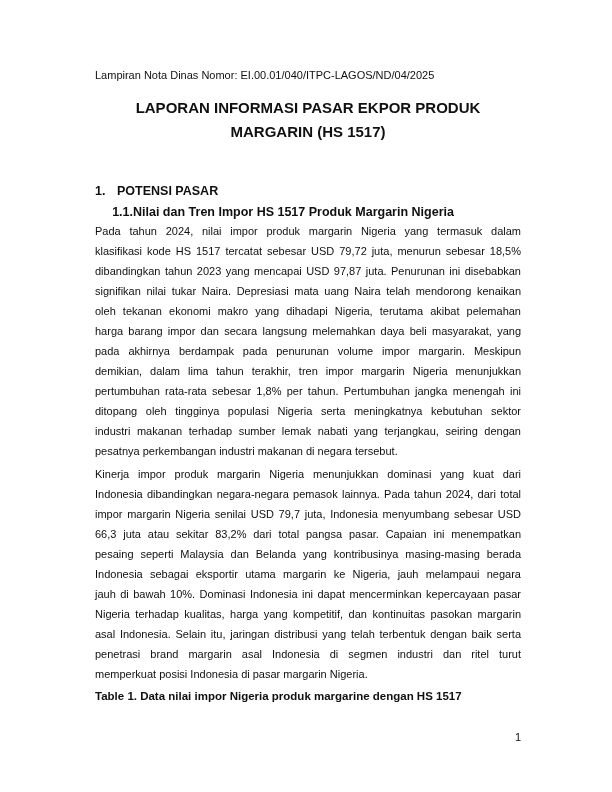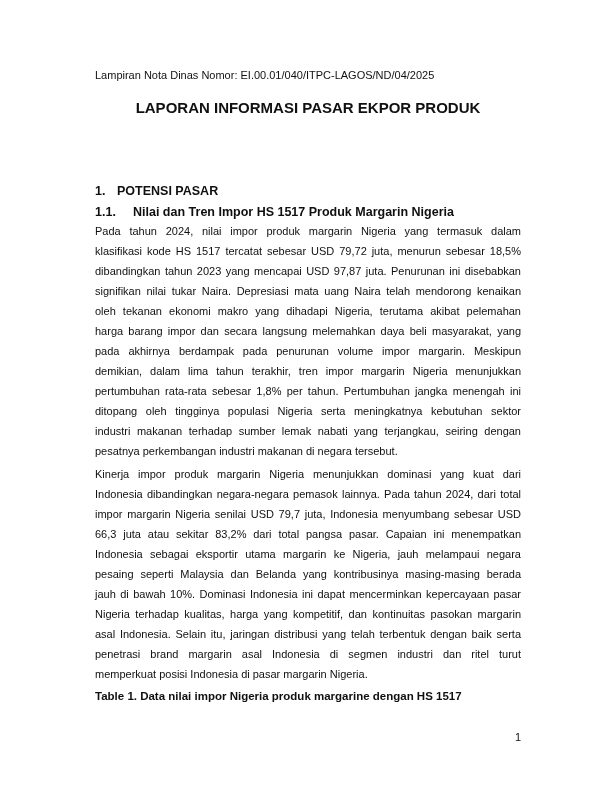--- a/index.html
+++ b/index.html
@@ -39,21 +39,21 @@
     font-weight: bold;
     font-size: 12.5px;
     line-height: 16px;
     white-space: nowrap;
     margin-top: 7px;
   }
   .heading.h1 { top: 176px; }
   .heading.h2 { top: 197px; }
   .heading .hnum { display: inline-block; }
   .heading.h1 .hnum { width: 22px; }
-  .heading.h2 .hnum { width: 38px; }
+  .heading.h2 .hnum { width: 38px; text-align: right; }
   .para {
     position: absolute;
     left: 95px;
     width: 426px;
     font-size: 11px;
   }
   .para.p1 { top: 221px; }
   .para.p2 { top: 464px; }
   .line {
     height: 20px;
@@ -85,20 +85,21 @@
 </style>
 </head>
 <body>
 
 <div class="page">
 
   <div class="annotation">Lampiran Nota Dinas Nomor: EI.00.01/040/ITPC-LAGOS/ND/04/2025</div>
 
   <div class="doc-title">
     <div>LAPORAN INFORMASI PASAR EKPOR PRODUK</div>
+    <div>MARGARIN (HS 1517)</div>
   </div>
 
   <div class="heading h1">
     <span class="hnum">1.</span><span>POTENSI PASAR</span>
   </div>
 
   <div class="heading h2">
     <span class="hnum">1.1.</span><span>Nilai dan Tren Impor HS 1517 Produk Margarin Nigeria</span>
   </div>
 
@@ -115,22 +116,22 @@
       <div class="line">ditopang oleh tingginya populasi Nigeria serta meningkatnya kebutuhan sektor</div>
       <div class="line">industri makanan terhadap sumber lemak nabati yang terjangkau, seiring dengan</div>
       <div class="line last">pesatnya perkembangan industri makanan di negara tersebut.</div>
     </div>
 
   <div class="para p2">
       <div class="line">Kinerja impor produk margarin Nigeria menunjukkan dominasi yang kuat dari</div>
       <div class="line">Indonesia dibandingkan negara-negara pemasok lainnya. Pada tahun 2024, dari total</div>
       <div class="line">impor margarin Nigeria senilai USD 79,7 juta, Indonesia menyumbang sebesar USD</div>
       <div class="line">66,3 juta atau sekitar 83,2% dari total pangsa pasar. Capaian ini menempatkan</div>
+      <div class="line">pesaing seperti Malaysia dan Belanda yang kontribusinya masing-masing berada</div>
       <div class="line">Indonesia sebagai eksportir utama margarin ke Nigeria, jauh melampaui negara</div>
-      <div class="line">pesaing seperti Malaysia dan Belanda yang kontribusinya masing-masing berada</div>
       <div class="line">jauh di bawah 10%. Dominasi Indonesia ini dapat mencerminkan kepercayaan pasar</div>
       <div class="line">Nigeria terhadap kualitas, harga yang kompetitif, dan kontinuitas pasokan margarin</div>
       <div class="line">asal Indonesia. Selain itu, jaringan distribusi yang telah terbentuk dengan baik serta</div>
       <div class="line">penetrasi brand margarin asal Indonesia di segmen industri dan ritel turut</div>
       <div class="line last">memperkuat posisi Indonesia di pasar margarin Nigeria.</div>
     </div>
 
   <div class="caption">Table 1. Data nilai impor Nigeria produk margarine dengan HS 1517</div>
 
   <div class="pagenum">1</div>

